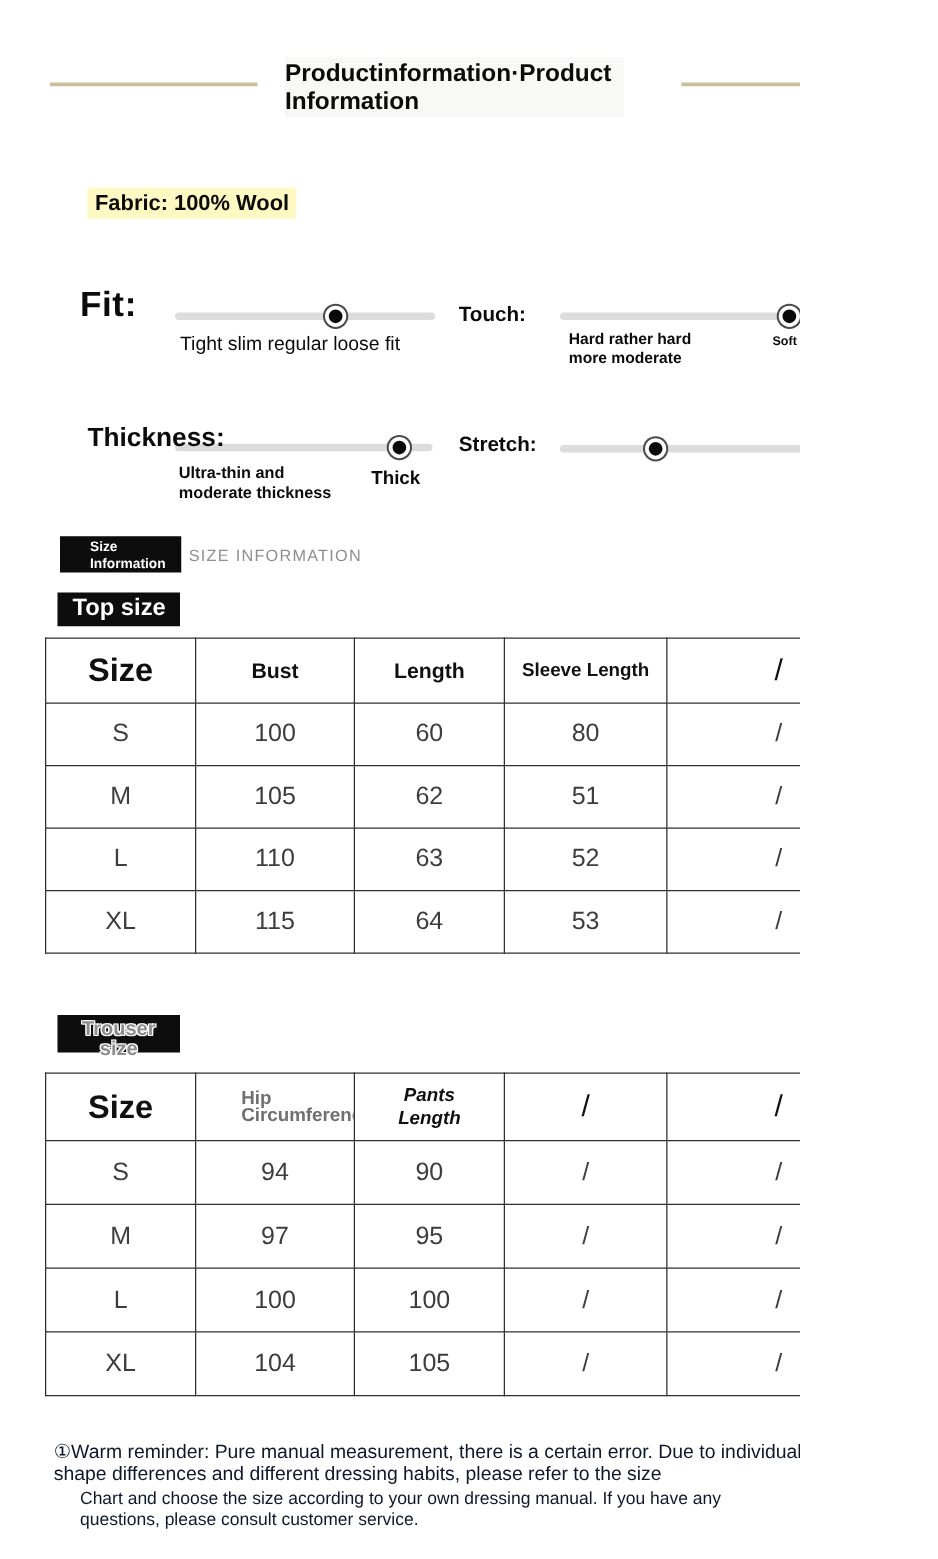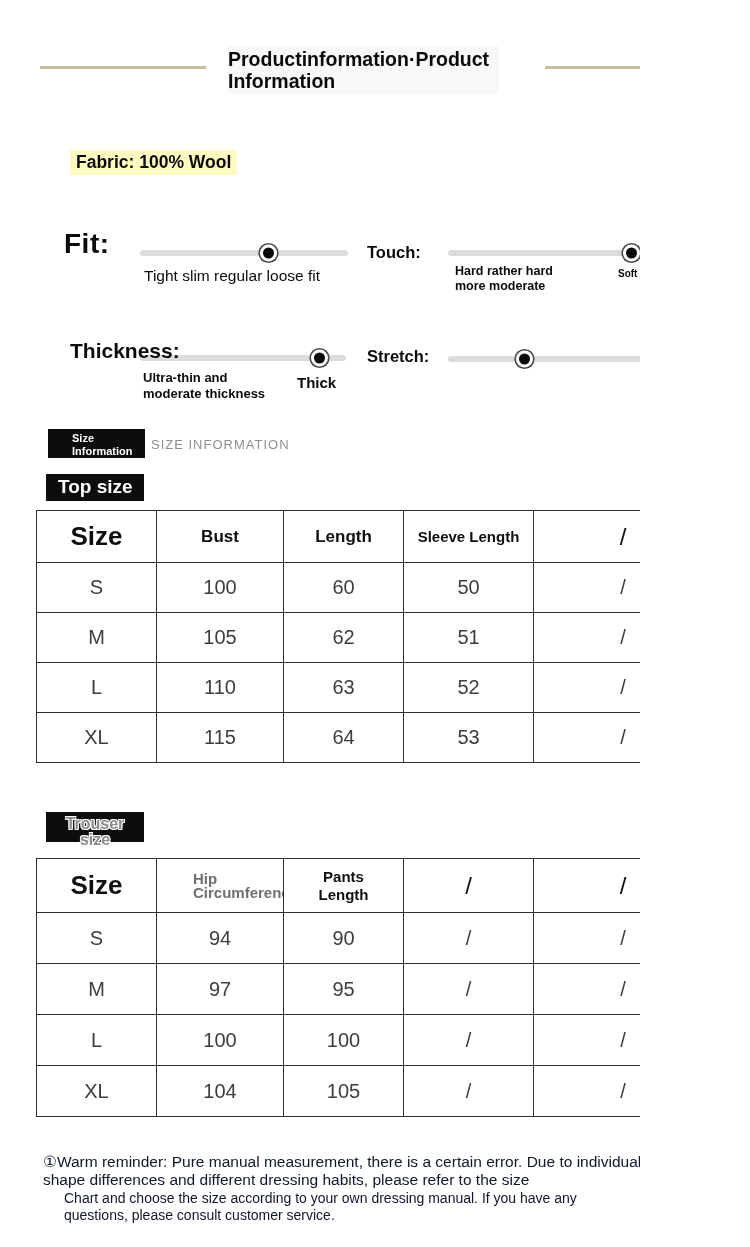--- a/index.html
+++ b/index.html
@@ -65,21 +65,21 @@
   .t td { font-size:20px; font-weight:400; color:#3d3d3d; }
   .t1 { top:510px; }
   .t2 { top:858px; }
   .t1 th { height:51px; } .t1 td { height:49px; }
   .t2 th { height:53px; } .t2 td { height:50px; }
   .t th:nth-child(1) { font-size:26px; font-weight:800; }
   .t1 th:nth-child(2), .t1 th:nth-child(3) { font-size:17px; }
   .t1 th:nth-child(4) { font-size:15px;margin-top:40px; }
   .t1 th:nth-child(5), .t2 th:nth-child(4), .t2 th:nth-child(5) { font-size:24px; font-weight:400; }
   .t2 th:nth-child(2) { font-size:15px; line-height:14px; color:#6f6f6f; text-align:left; padding-left:36px; }
-  .t2 th:nth-child(3) { font-size:15px; line-height:18px; }
+  .t2 th:nth-child(3) { font-size:15px; line-height:18px;font-style:italic; }
 
   
   .reminder { position:absolute; left:43px; top:1153px; width:678px; font-weight:400; color:#0f172a; }
   .reminder .l1 { margin:0; font-size:15.5px; line-height:17.5px; }
   .reminder .l2 { margin:2px 0 0 21px; width:575px; font-size:14px; line-height:16.5px; }
 </style>
 </head>
 <body>
 
 <div class="page">
@@ -138,21 +138,21 @@
           <th>Length</th>
           <th>Sleeve Length</th>
           <th>/</th>
         </tr>
       </thead>
     <tbody>
         <tr>
           <td>S</td>
           <td>100</td>
           <td>60</td>
-          <td>50</td>
+          <td>80</td>
           <td>/</td>
         </tr>
         <tr>
           <td>M</td>
           <td>105</td>
           <td>62</td>
           <td>51</td>
           <td>/</td>
         </tr>
         <tr>

